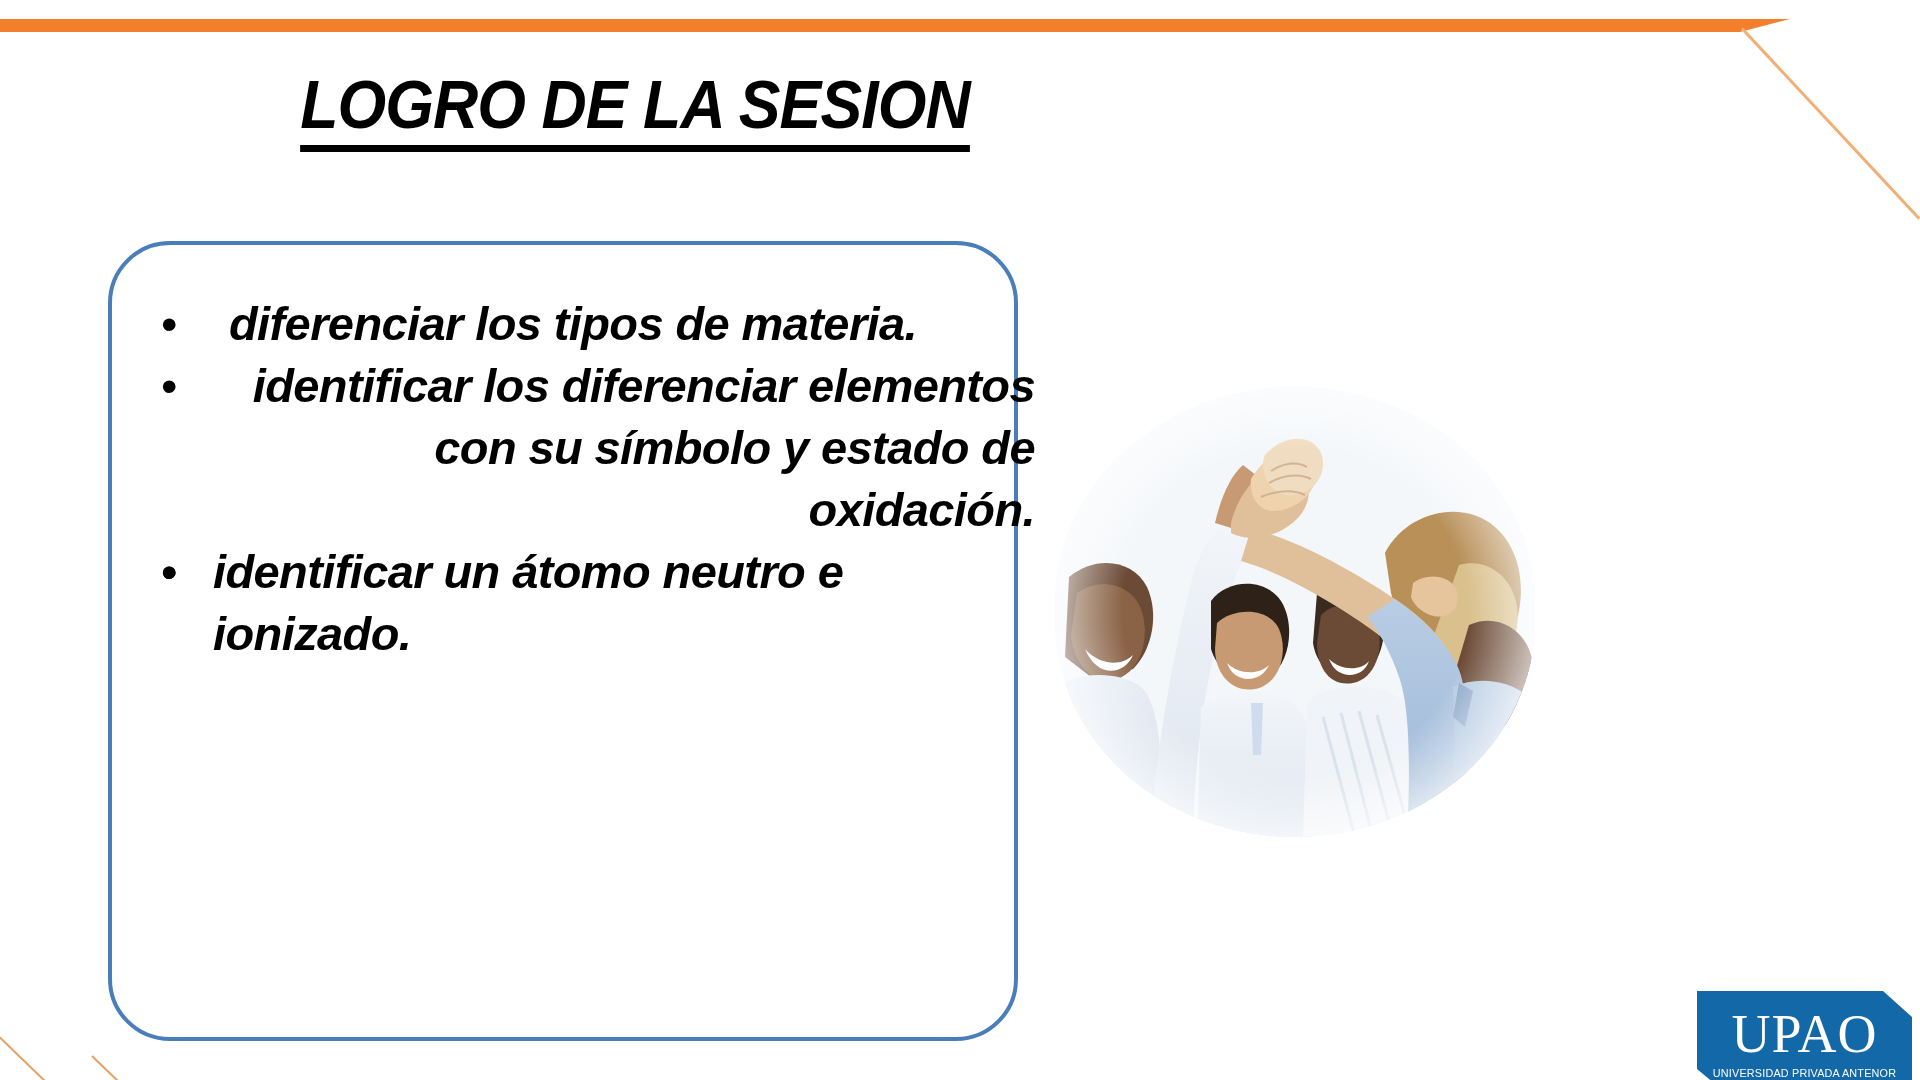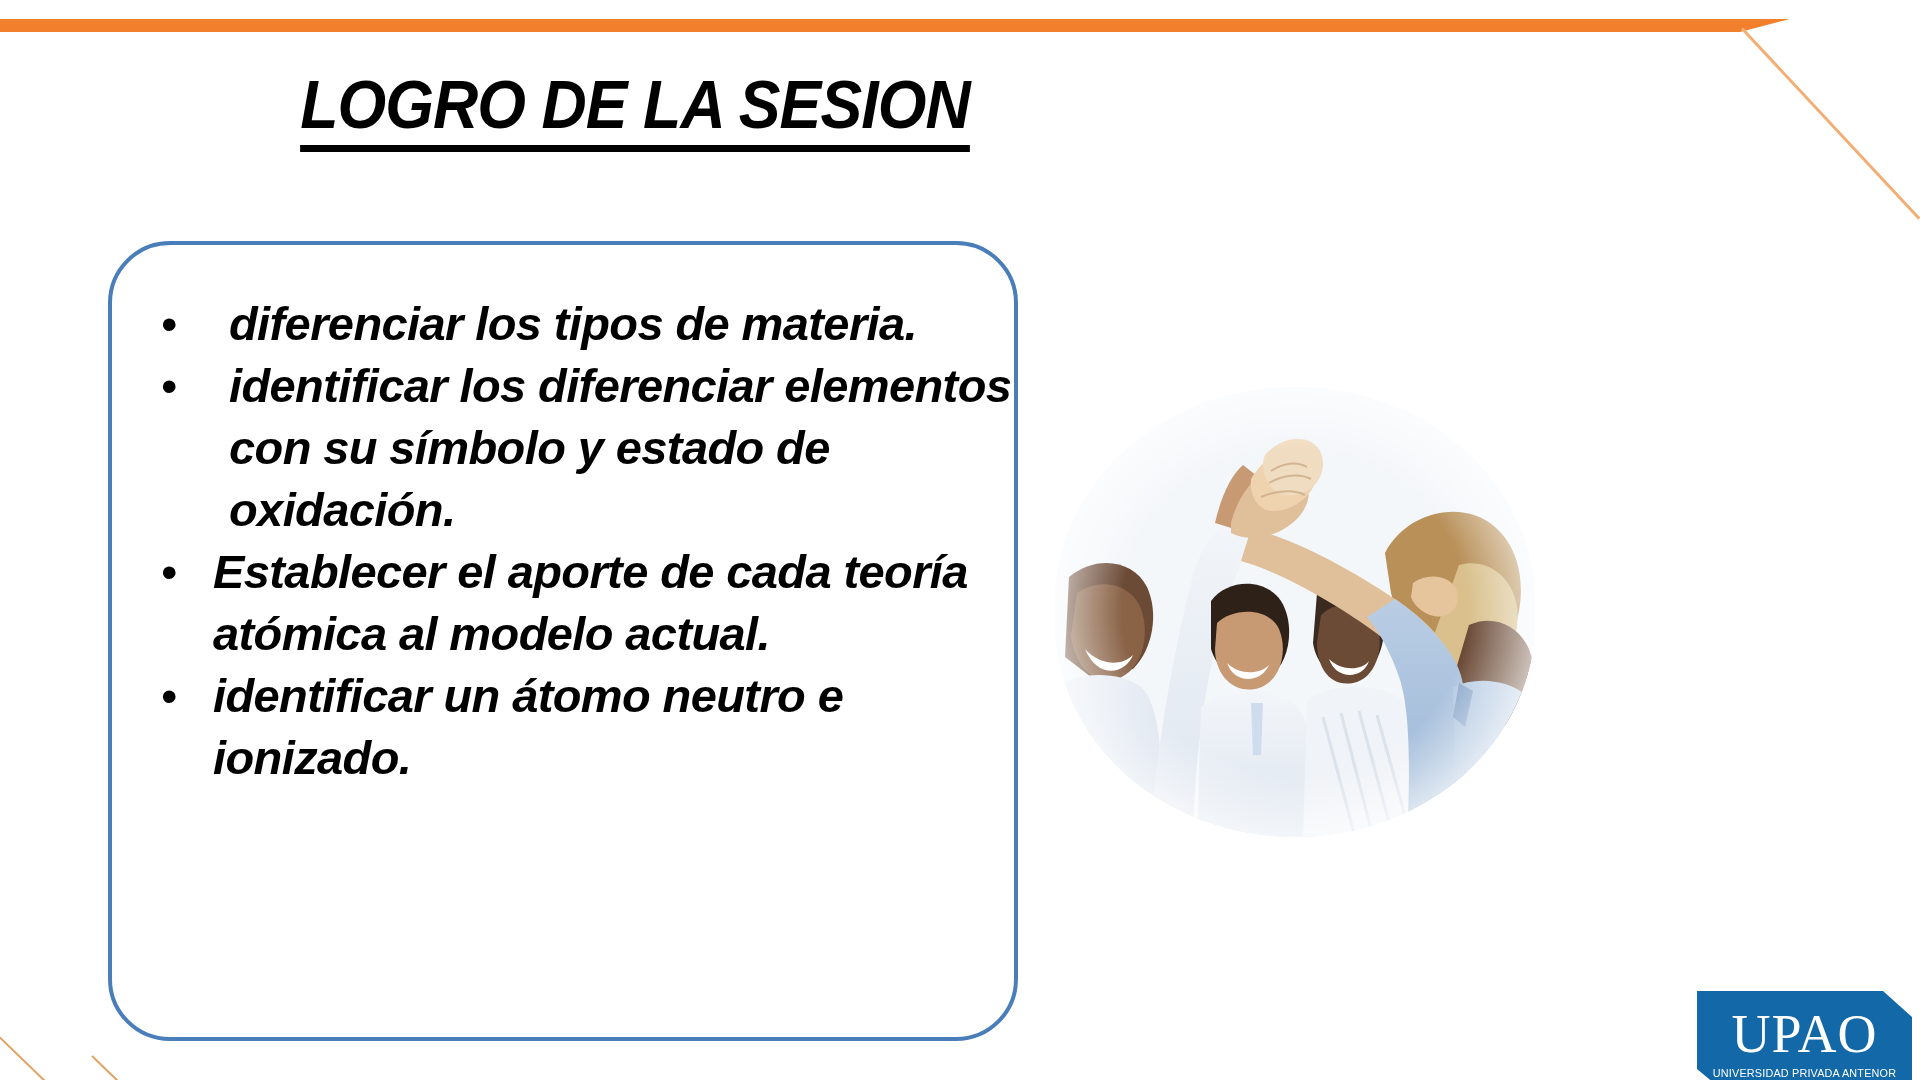--- a/index.html
+++ b/index.html
@@ -138,20 +138,21 @@
     font-style: normal;
     font-weight: normal;
   }
   
   ul.goals li.wide-gap {
     padding-left: 58px;
   }
   ul.goals li.wide-gap .txt {
     padding-left: 16px;
     display: inline-block;
+    text-align: right;
   }
 
   
   .photo {
     position: absolute;
     left: 1055px;
     top: 368px;
     width: 480px;
     height: 450px;
     border-radius: 50% / 48%;
@@ -233,21 +234,20 @@
       <li class="wide-gap">
         <span class="bullet">•</span>
         <span class="txt">diferenciar los tipos de materia.</span>
       </li>
       <li class="wide-gap">
         <span class="bullet">•</span>
         <span class="txt">identificar los diferenciar elementos con su símbolo y estado de oxidación.</span>
       </li>
       <li>
         <span class="bullet">•</span>
-        <span>Establecer el aporte de cada teoría atómica al modelo actual.</span>
       </li>
       <li>
         <span class="bullet">•</span>
         <span>identificar un átomo neutro e ionizado.</span>
       </li>
     </ul>
   </div>
 
   <div class="photo">
     <svg width="480" height="450" viewBox="0 0 480 450">

